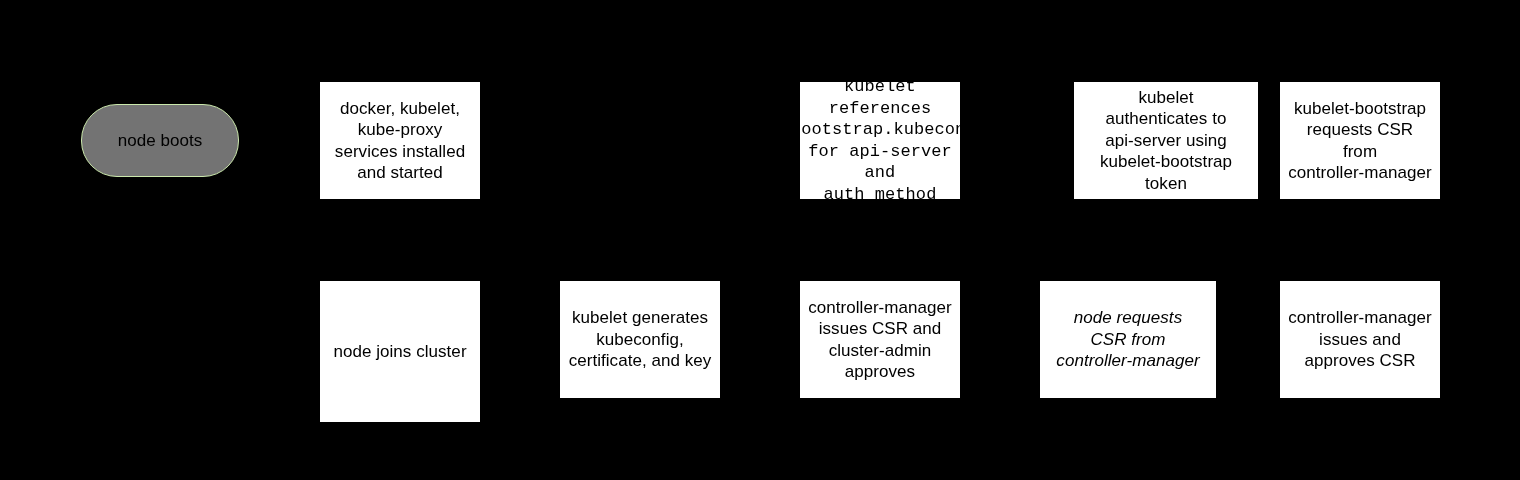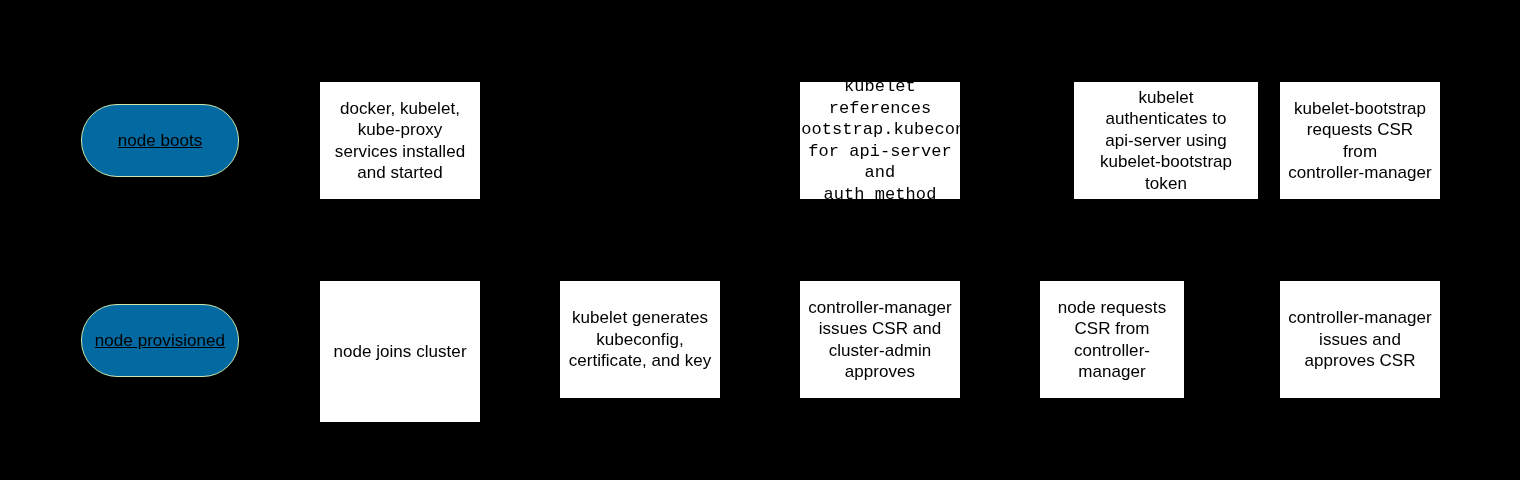--- a/index.html
+++ b/index.html
@@ -39,24 +39,23 @@
     white-space: pre-line;
     overflow: visible;
   }
   
   .rect {
     background: #ffffff;
     border: 1px solid #ffffff;
   }
   
   .pill {
-    background: #0369a1;
+    background: #737373;
     border: 1px solid #cbe8ac;
     border-radius: 36px;
-    text-decoration: underline;
   }
   
   .diamond {
     background: transparent;
     border: none;
   }
   .diamond .dshape {
     position: absolute;
     left: 0;
     top: 0;
@@ -104,42 +103,39 @@
 token</span>
   </div>
 
   <div class="node rect" style="left:1280px; top:82px; width:160px; height:117px;">
     <span class="label">kubelet-bootstrap
 requests CSR
 from
 controller-manager</span>
   </div>
 
-  <div class="node pill" style="left:81px; top:304px; width:158px; height:73px;">
-    <span class="label">node provisioned</span>
-  </div>
 
   <div class="node rect" style="left:320px; top:281px; width:160px; height:141px;">
     <span class="label">node joins cluster</span>
   </div>
 
   <div class="node rect" style="left:560px; top:281px; width:160px; height:117px;">
     <span class="label">kubelet generates
 kubeconfig,
 certificate, and key</span>
   </div>
 
   <div class="node rect" style="left:800px; top:281px; width:160px; height:117px;">
     <span class="label">controller-manager
 issues CSR and
 cluster-admin
 approves</span>
   </div>
 
-  <div class="node rect" style="left:1040px; top:281px; width:144px; height:117px;">
+  <div class="node rect" style="left:1040px; top:281px; width:176px; height:117px;font-style:italic;">
     <span class="label">node requests
 CSR from
 controller-manager</span>
   </div>
 
   <div class="node rect" style="left:1280px; top:281px; width:160px; height:117px;">
     <span class="label">controller-manager
 issues and
 approves CSR</span>
   </div>

